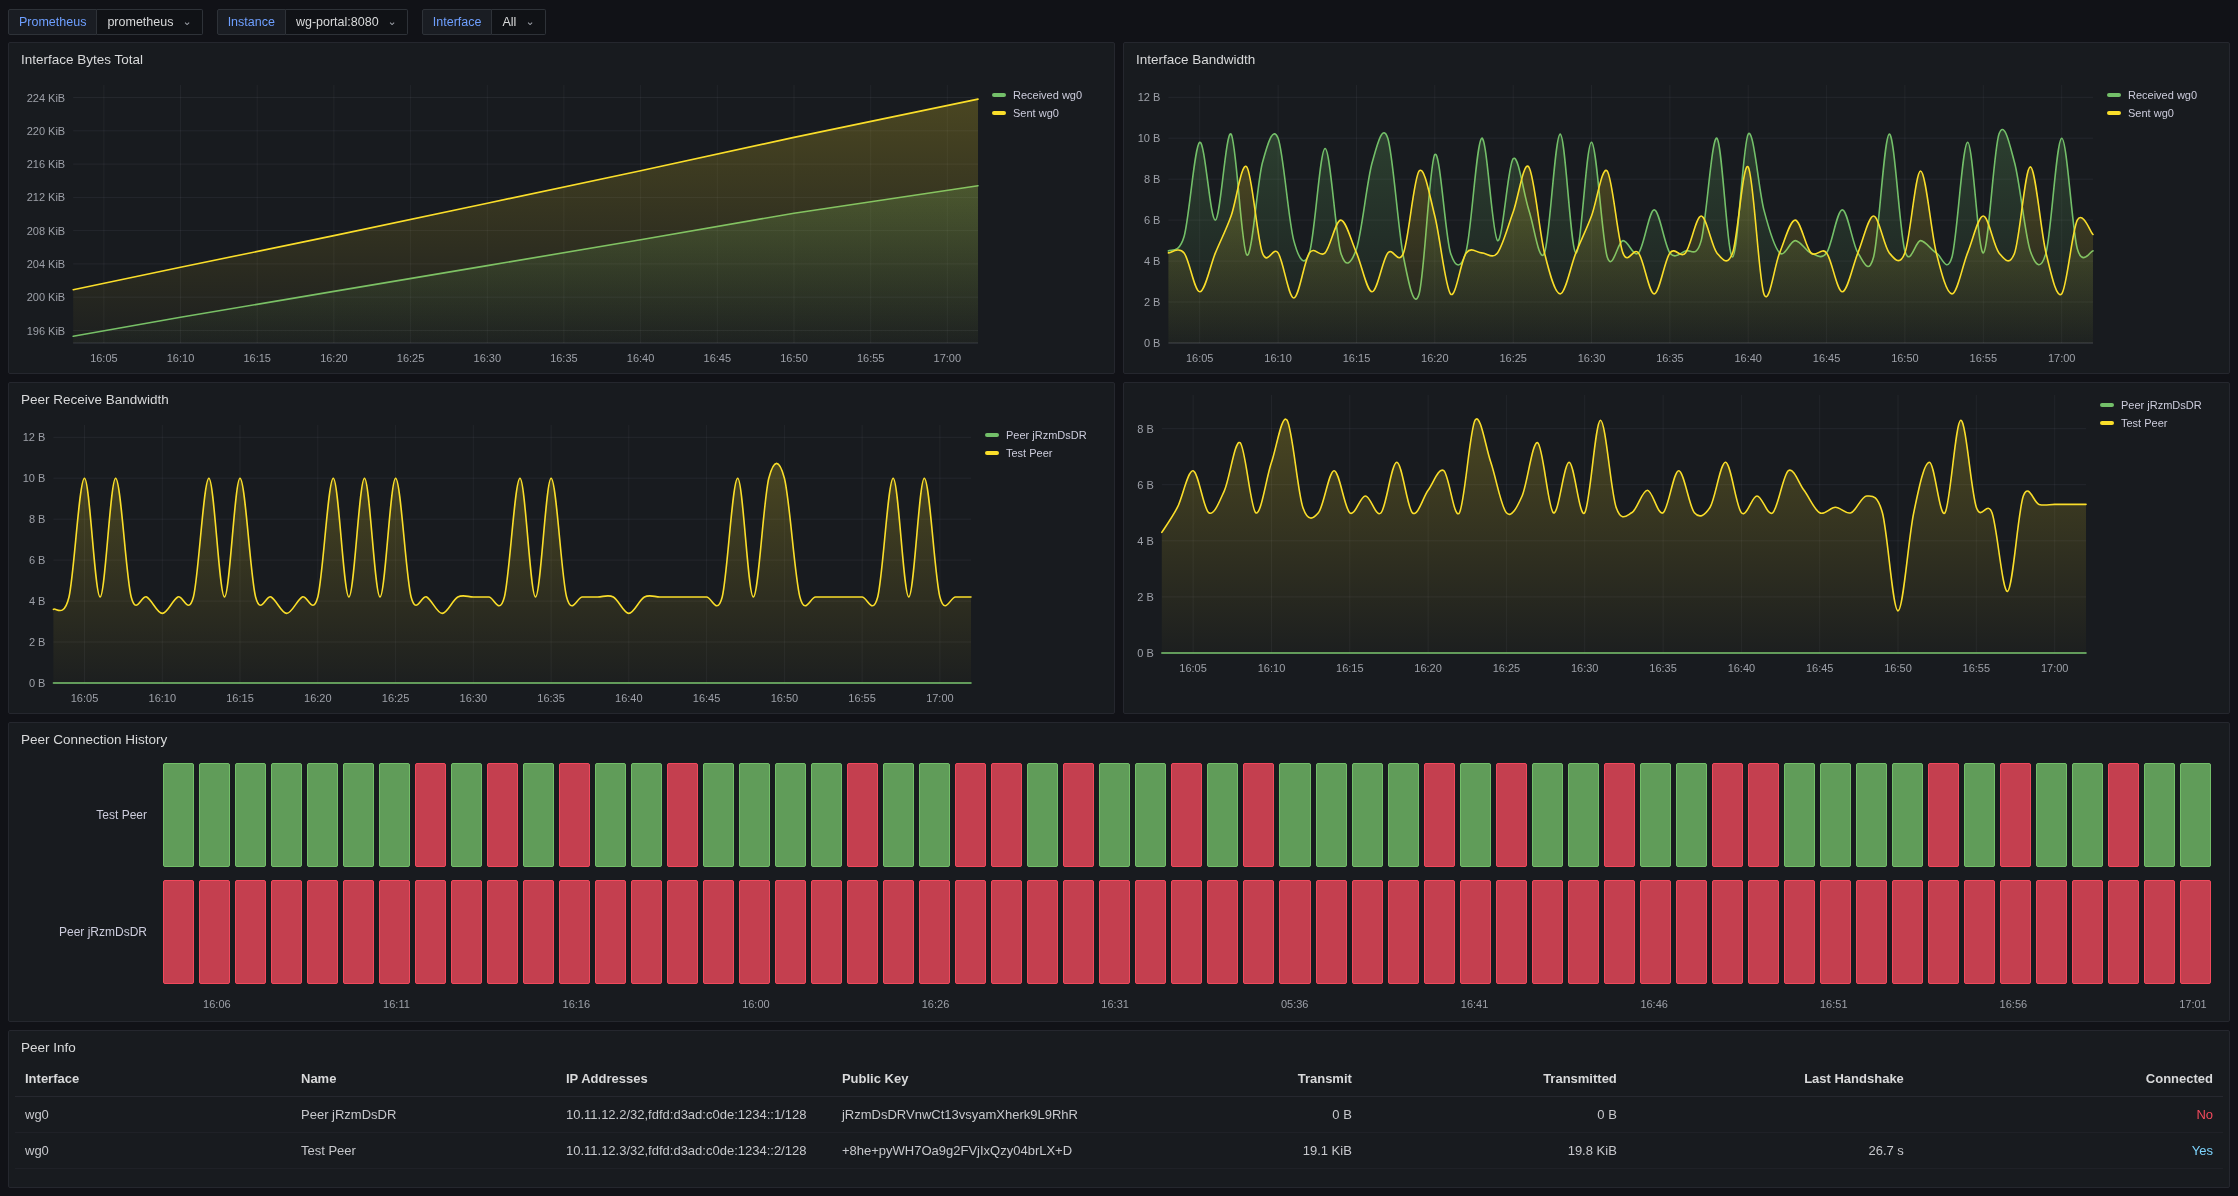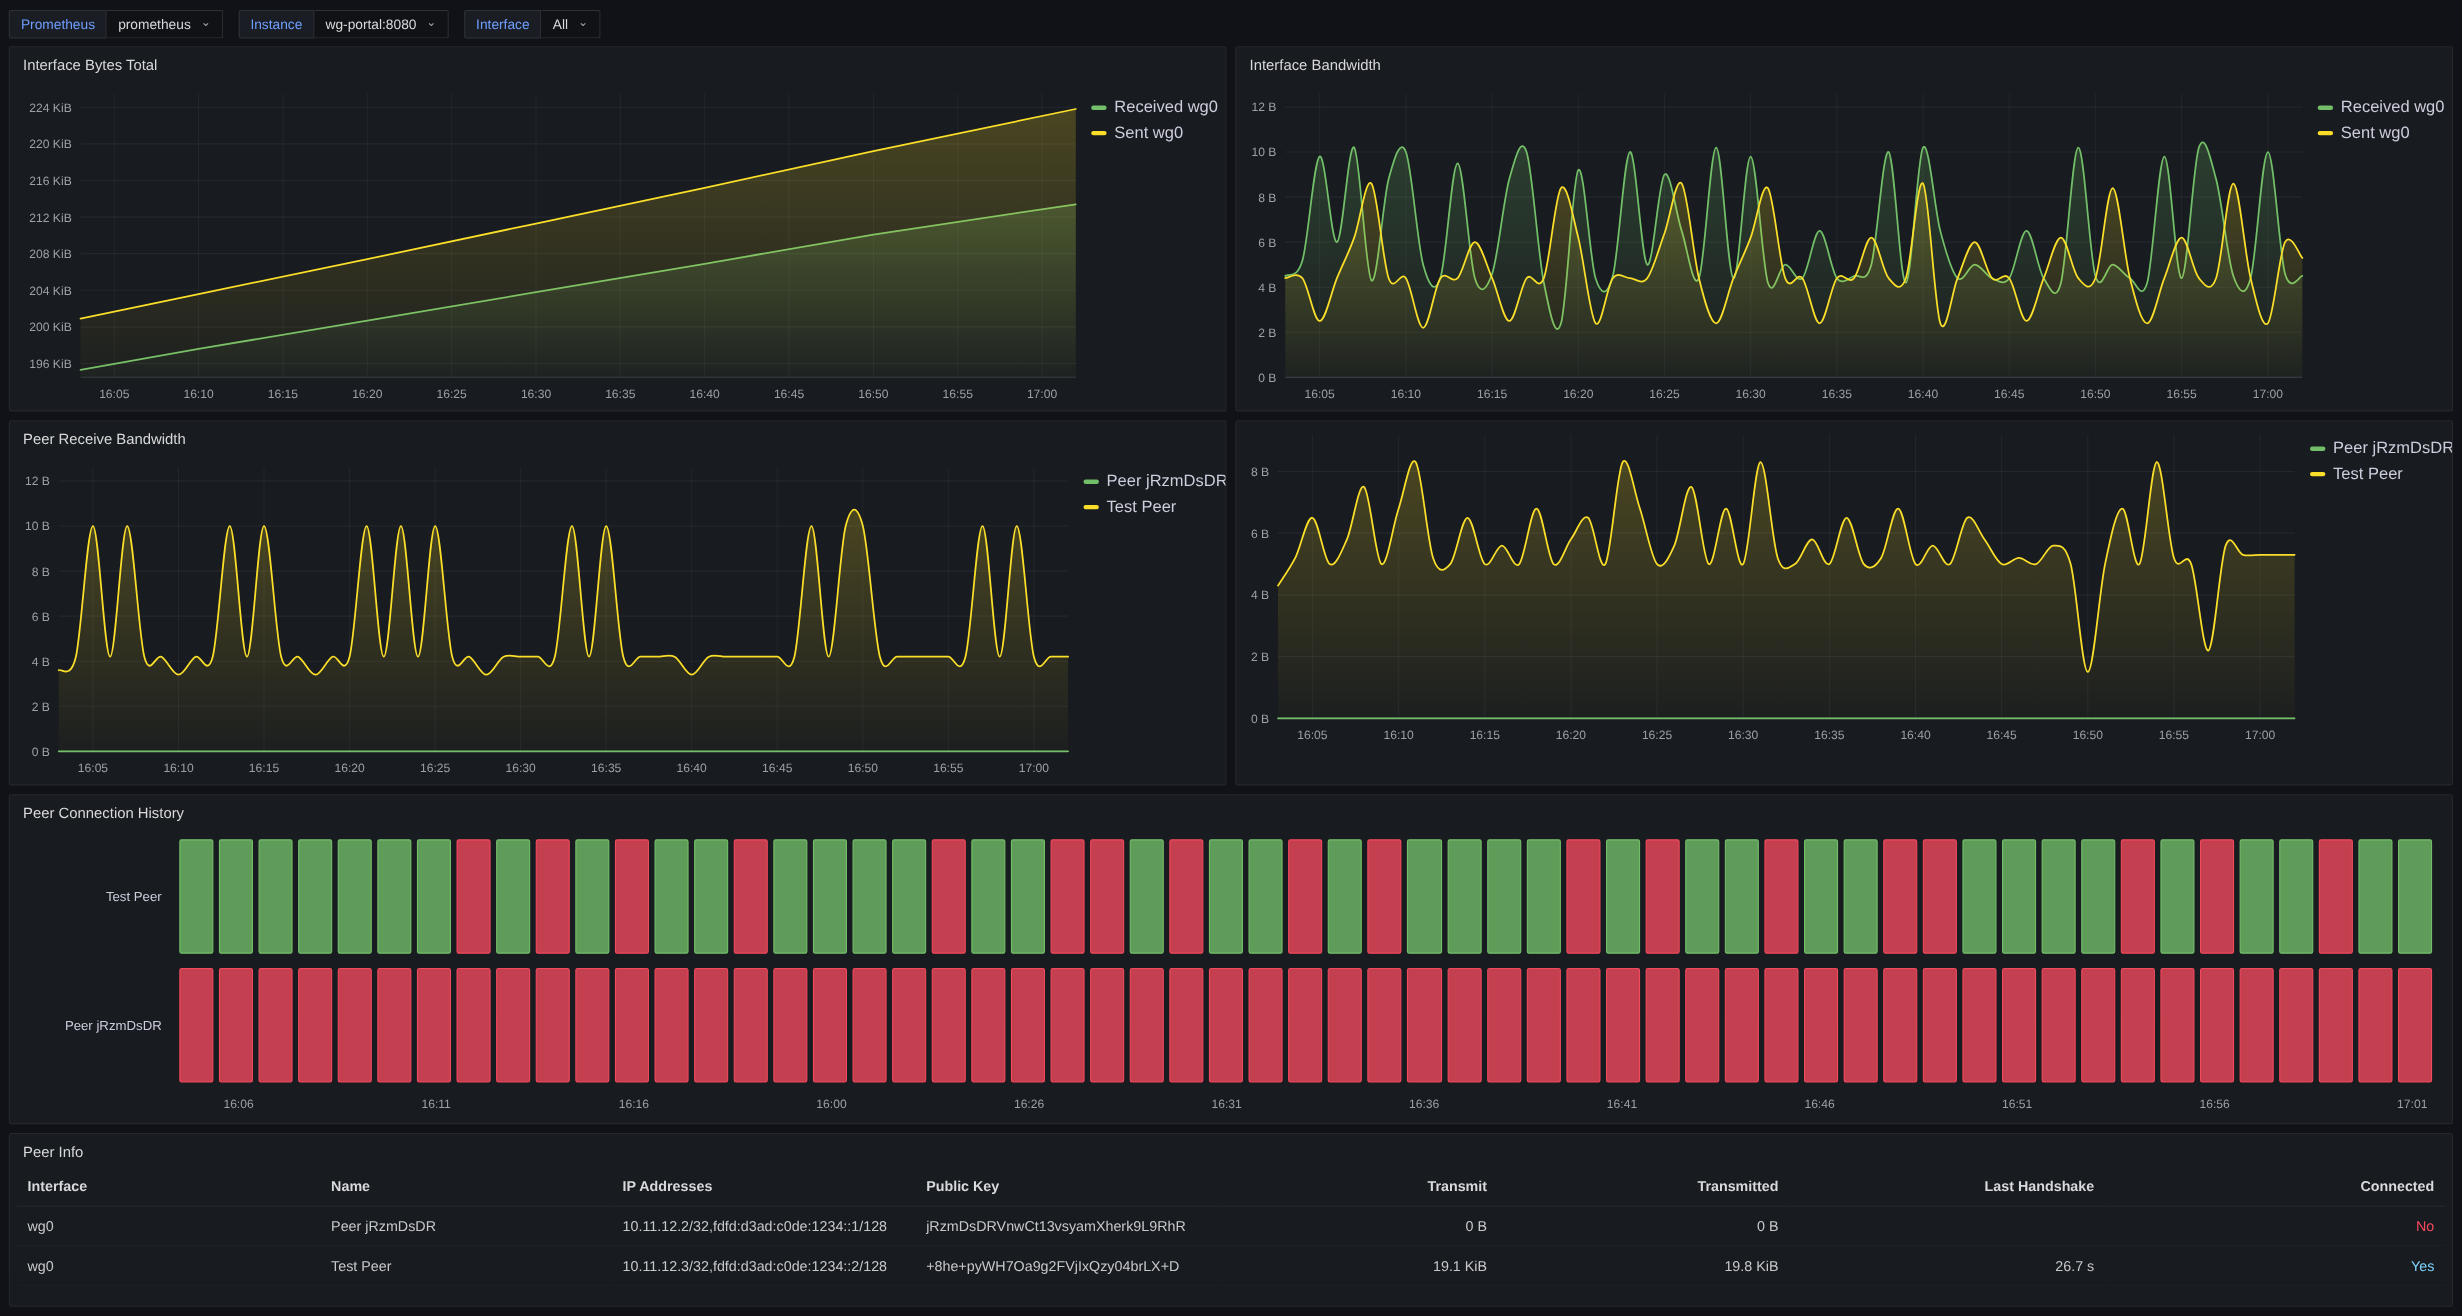--- a/index.html
+++ b/index.html
@@ -20,21 +20,21 @@
   .panel { background:#181b1f; border:1px solid #25272e; border-radius:2px; display:flex; flex-direction:column; overflow:hidden; }
   .panel.full { grid-column:1 / span 2; }
   .panel-header { height:30px; flex:none; display:flex; align-items:center; padding:2px 12px 0 12px; }
   .panel-title { font-size:13.5px; font-weight:500; color:#d8d9da; cursor:pointer; }
   .panel-body { flex:1; position:relative; padding:0 8px 4px 4px; min-height:0; }
 
   
   .chart { width:100%; height:100%; display:flex; align-items:stretch; }
   .chart svg { display:block; flex:none; }
   svg .ax { font-size:11px; fill:#9da0a8; font-family:"Liberation Sans", sans-serif; }
-  .legend { flex:1; padding-top:16px; padding-left:6px; display:flex; flex-direction:column; gap:6px; font-size:15px; color:#ccccdc; }
+  .legend { flex:1; padding-top:16px; padding-left:6px; display:flex; flex-direction:column; gap:6px; font-size:11px; color:#ccccdc; }
   .legend-item { display:flex; align-items:center; gap:7px; cursor:pointer; white-space:nowrap; }
   .legend-swatch { width:14px; height:4px; border-radius:2px; flex:none; }
 
   
   .status-wrap { display:flex; flex-direction:column; height:100%; padding:10px 10px 0 0; }
   .status-row { flex:1; display:flex; align-items:stretch; margin-bottom:13px; min-height:0; }
   .status-label { width:150px; flex:none; display:flex; align-items:center; justify-content:flex-end; padding-right:16px;
                   font-size:12px; color:#ccccdc; }
   .status-bars { flex:1; display:flex; gap:5px; }
   .status-cell { flex:1; border-radius:2px; }
@@ -505,21 +505,21 @@
                 <div class="status-cell" style="background:#F2495CC9;border:1px solid #F2495C"></div>
               </div>
             </div>
             <div class="status-xaxis">
               <span class="status-tick" style="left:2.63%">16:06</span>
               <span class="status-tick" style="left:11.40%">16:11</span>
               <span class="status-tick" style="left:20.18%">16:16</span>
               <span class="status-tick" style="left:28.95%">16:00</span>
               <span class="status-tick" style="left:37.72%">16:26</span>
               <span class="status-tick" style="left:46.49%">16:31</span>
-              <span class="status-tick" style="left:55.26%">16:36</span>
+              <span class="status-tick" style="left:55.26%">05:36</span>
               <span class="status-tick" style="left:64.04%">16:41</span>
               <span class="status-tick" style="left:72.81%">16:46</span>
               <span class="status-tick" style="left:81.58%">16:51</span>
               <span class="status-tick" style="left:90.35%">16:56</span>
               <span class="status-tick" style="left:99.12%">17:01</span>
             </div>
           </div>
       </div>
     </div>
 

